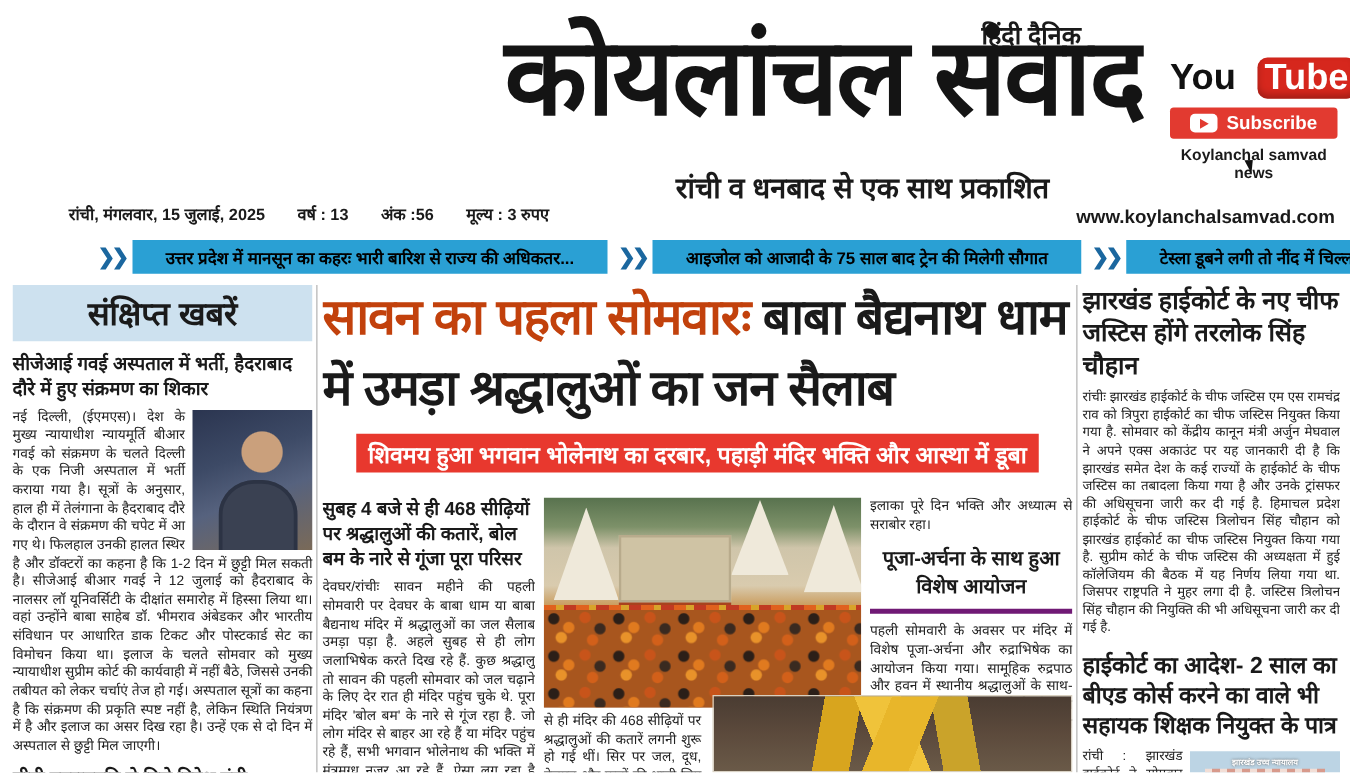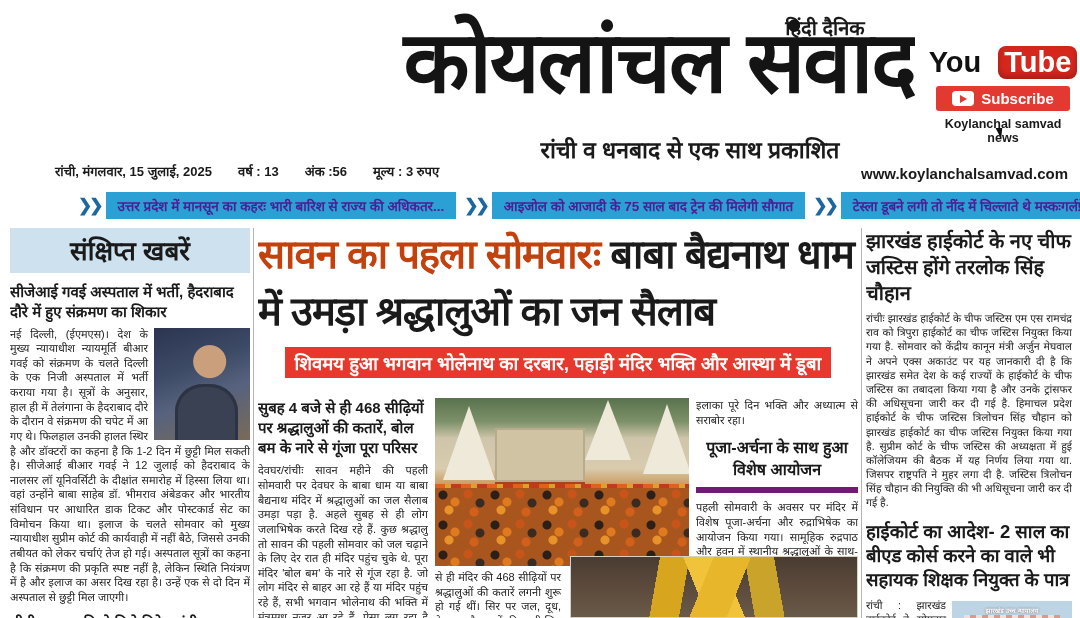--- a/index.html
+++ b/index.html
@@ -14,21 +14,21 @@
                     text-align:right; font-size:86px; font-weight:900; letter-spacing:-2px;
                     color:#141414; line-height:1.35; overflow:hidden; }
   .tagline { position:absolute; left:470px; top:133px; width:440px; text-align:center;
              font-size:23px; font-weight:900; }
   .website { position:absolute; right:12px; top:165px; font-size:15px; font-weight:bold; }
   .dateline { position:absolute; left:55px; top:162px; display:flex; gap:26px;
               font-size:13px; font-weight:bold; }
 
   
   .yt { position:absolute; left:936px; top:46px; width:134px; text-align:center; }
-  .yt-logo { display:flex; align-items:center; justify-content:center; }
+  .yt-logo { display:flex; align-items:center; justify-content:flex-start; }
   .yt-you { font-size:29px; font-weight:900; color:#111; }
   .yt-tube { font-size:29px; font-weight:900; color:#fff; background:#d6271d;
              border-radius:8px; padding:0 6px; margin-left:17px; line-height:1.15;
              box-shadow:inset 0 -3px 6px rgba(0,0,0,.25); }
   .yt-sub { margin-top:7px; background:#e23a30; border-radius:3px; color:#fff;
             display:flex; align-items:center; justify-content:center; gap:7px;
             padding:4px 5px; font-size:15px; font-weight:bold; cursor:pointer; }
   .yt-play { width:22px; height:15px; background:#fff; border-radius:4px;
              display:flex; align-items:center; justify-content:center; }
   .yt-play::after { content:""; border-left:7px solid #e23a30;
@@ -37,22 +37,22 @@
   .cursor-icon { position:absolute; left:62px; top:9px; width:0; height:0;
                  border-left:6px solid #111; border-top:3px solid transparent;
                  border-bottom:9px solid transparent; transform:rotate(-28deg); }
 
   
   .ticker { position:absolute; left:78px; top:192px; width:997px; height:27px;
             display:flex; gap:8px; }
   .ticker-item { display:flex; align-items:stretch; flex:0 0 auto; }
   .tick-chev { color:#1b679f; font-weight:900; font-size:17px; letter-spacing:-3px;
                display:flex; align-items:center; padding-right:5px; }
-  .tick-label { background:#2aa0d4; color:#4c1d95; font-weight:bold; font-size:13.5px;
-                padding:0 12px; display:flex; align-items:center; white-space:nowrap; }
+  .tick-label { background:#2aa0d4; color:#000000; font-weight:bold; font-size:13.5px;
+                padding:0 27px; display:flex; align-items:center; white-space:nowrap; }
 
   
   .vdiv { position:absolute; top:228px; height:390px; border-left:1px solid #b5b5b5; }
 
   
   .col-left { position:absolute; left:10px; top:228px; width:240px; height:390px; overflow:hidden; }
   .briefs-header { background:#cde1ef; text-align:center; font-size:26px; font-weight:900;
                    padding:4px 14px 5px; }
   .b-head { font-size:15px; font-weight:900; line-height:1.32; margin:9px 0 5px; }
   .body-txt { font-size:11px; line-height:1.33; text-align:justify; color:#222; }
@@ -72,21 +72,21 @@
   .main-head .red { color:#c2410c; }
   .strapline { width:546px; margin:5px 0 20px 27px; background:#e8382e; color:#fff;
                font-weight:900; font-size:18.5px; text-align:center; padding:3px 8px; }
   .mid-cols { display:flex; gap:7px; height:238px; }
   .mcol1 { width:170px; overflow:hidden; }
   .mcol1-sub { font-size:15px; font-weight:900; line-height:1.32; margin-bottom:6px; }
   .mcol2 { width:254px; overflow:hidden; }
   .mcol2-lower { width:126px; margin-top:4px; }
   .mcol3 { flex:1; overflow:hidden; }
   .mcol3-sub { font-size:16px; font-weight:900; text-align:center; line-height:1.35;
-               border-bottom:6px solid #701a75; padding:5px 4px 7px; margin:5px 0 7px; }
+               border-bottom:4px solid #701a75; padding:5px 4px 7px; margin:5px 0 7px; }
 
   .photo-main { position:relative; width:254px; height:168px; overflow:hidden;
     background:linear-gradient(#58724e 0%, #7d9169 14%, #cfc5aa 24%, #d9cbae 42%,
                #c99a5a 52%, #b06228 64%, #9c4e1c 100%); }
   .spire { position:absolute; background:#efe9da;
            clip-path:polygon(50% 0, 100% 100%, 0 100%); }
   .sp1 { left:8px;  top:8px;  width:52px; height:74px; }
   .sp2 { left:150px;top:2px;  width:46px; height:60px; }
   .sp3 { left:208px;top:6px;  width:48px; height:70px; }
   .garland { position:absolute; left:0; top:86px; width:100%; height:10px;

